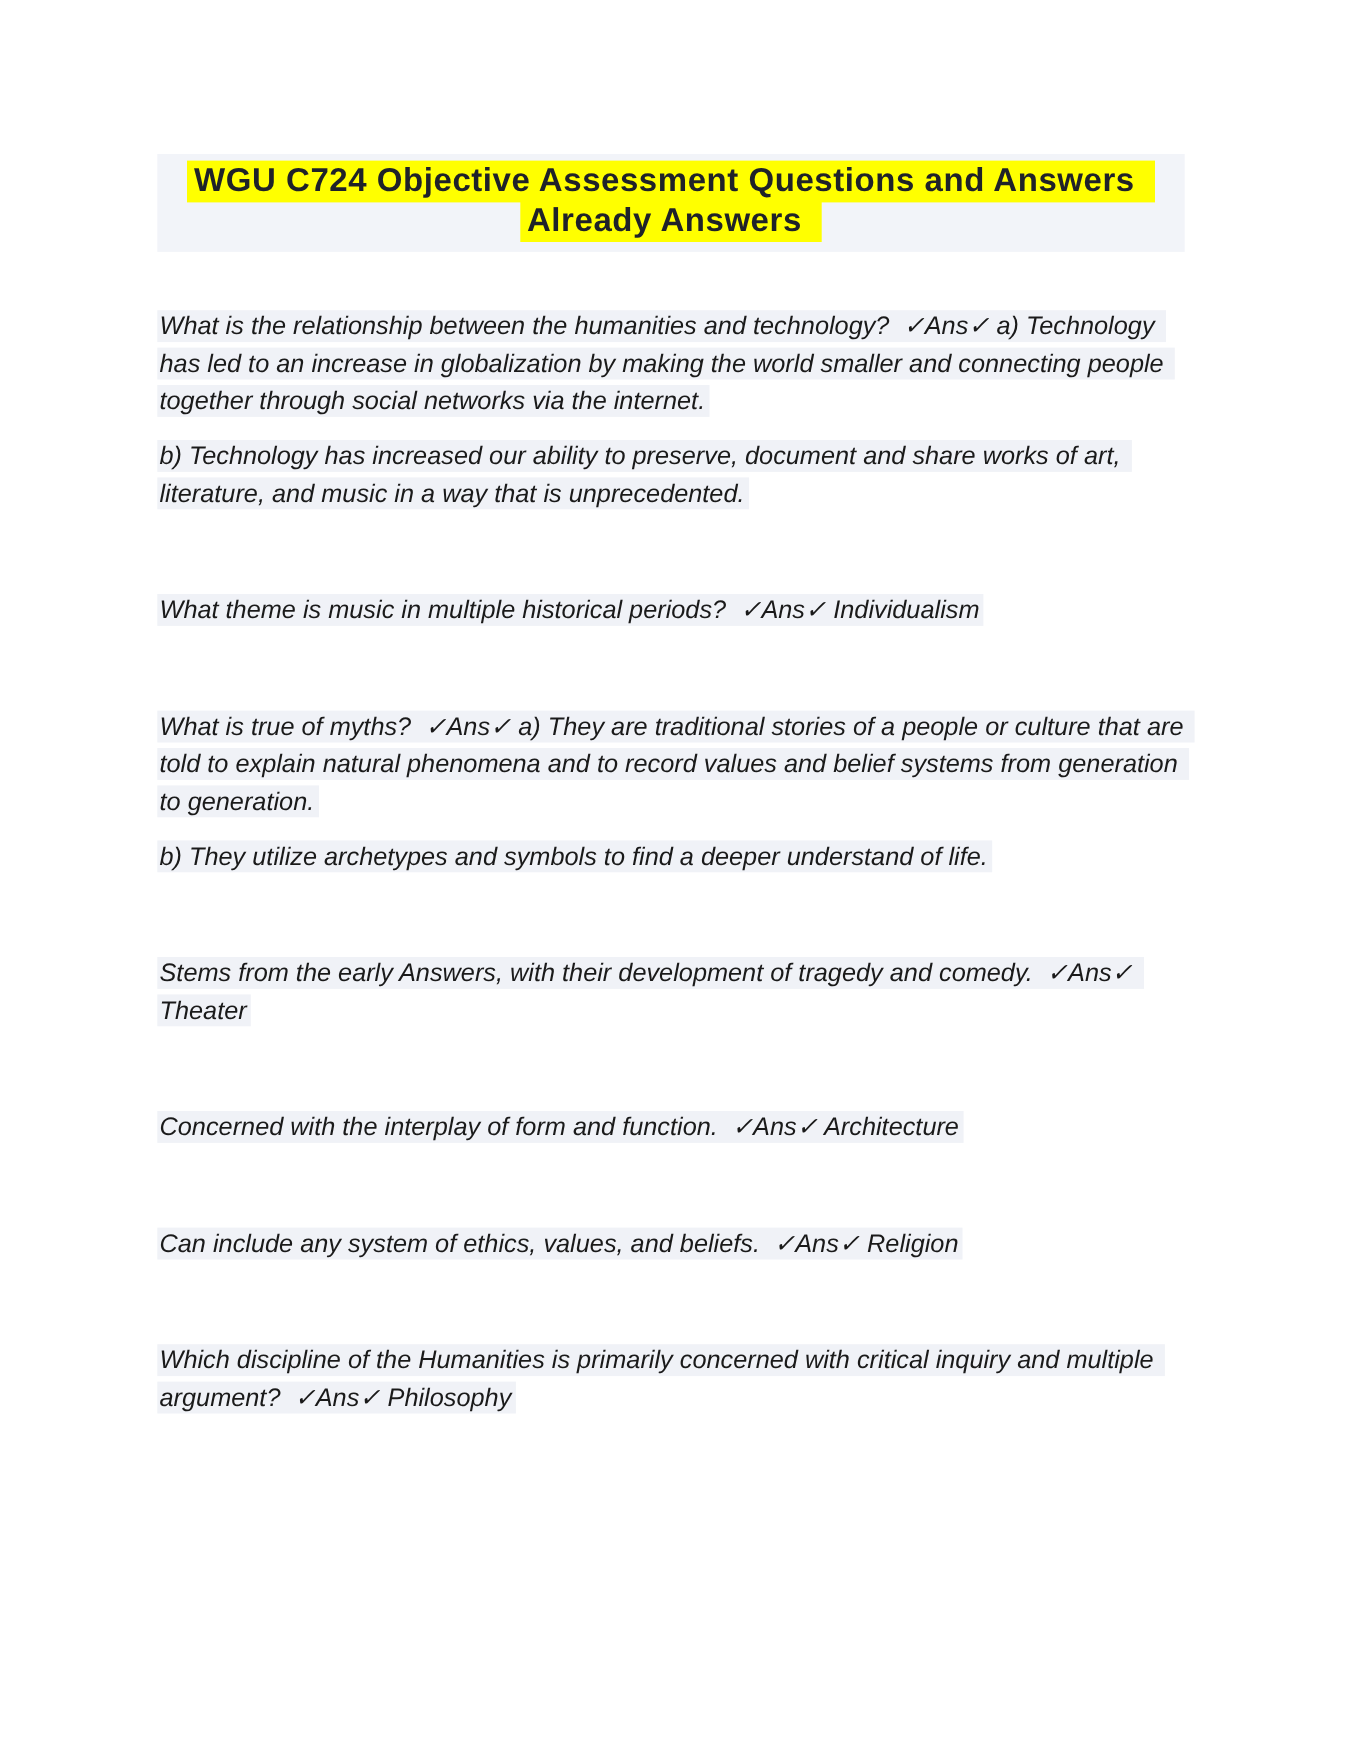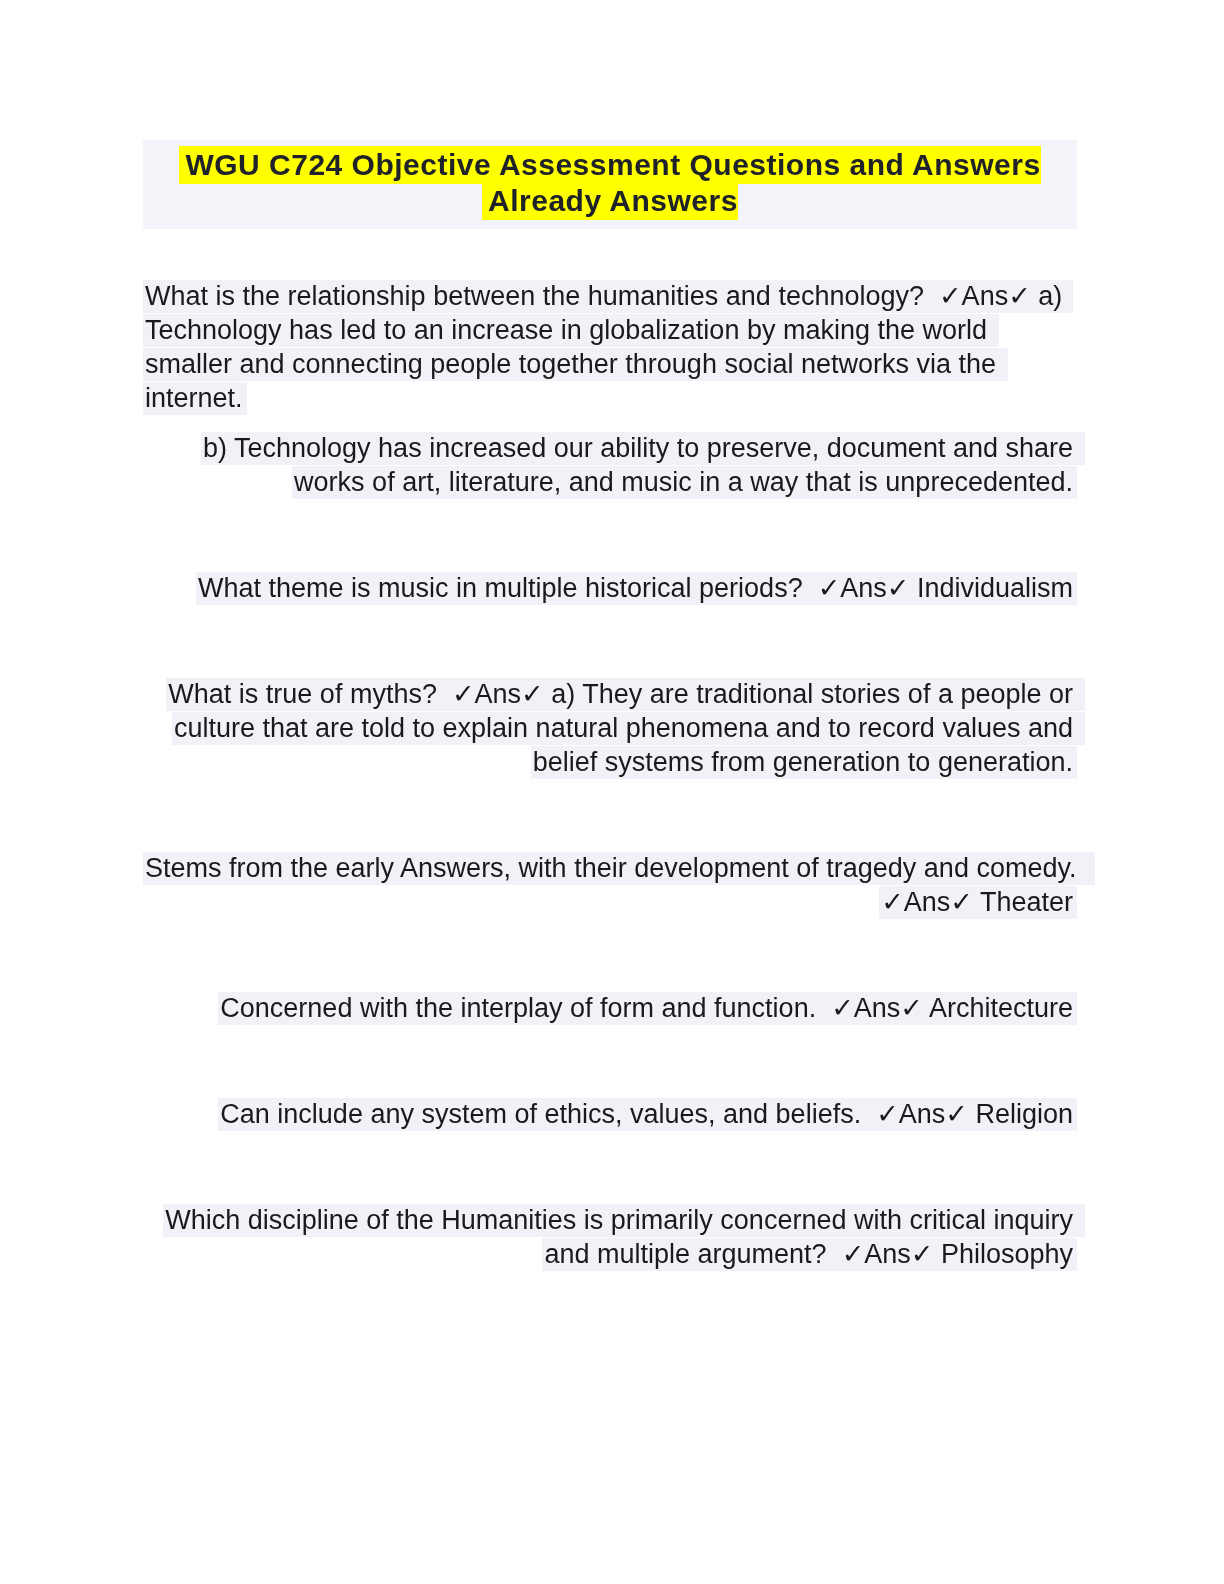--- a/index.html
+++ b/index.html
@@ -30,35 +30,35 @@
   .title-line {
     display: block;
     font-size: 30px;
     line-height: 36px;
     font-weight: bold;
     letter-spacing: 0.5px;
     color: #1f2229;
   }
   .title-line .hl-yellow {
     background: #ffff00;
-    padding: 2px 0 3px 6px;
+    padding: 2px 18px 3px 6px;
     -webkit-box-decoration-break: clone;
     box-decoration-break: clone;
   }
   .qa-block {
     margin: 0 0 72px 0;
   }
   .para {
     margin: 0 0 16px 0;
-    font-size: 27px;
+    font-size: 23px;
     line-height: 34px;
+    font-style: italic;
   }
   .para:last-child {
     margin-bottom: 0;
-    text-align: right;
   }
   .para .hl-line {
     background: #f0f2f7;
     padding: 1px 4px 2px 2px;
     white-space: pre-wrap;
     -webkit-box-decoration-break: clone;
     box-decoration-break: clone;
   }
 </style>
 </head>
@@ -77,20 +77,21 @@
       <p class="para"><span class="hl-line">b) Technology has increased our ability to preserve, document and share works of art, literature, and music in a way that is unprecedented.</span></p>
     </div>
 
     <div class="qa-block">
       <p class="para"><span class="hl-line">What theme is music in multiple historical periods?  ✓Ans✓ Individualism</span></p>
     </div>
 
 
     <div class="qa-block">
       <p class="para"><span class="hl-line">What is true of myths?  ✓Ans✓ a) They are traditional stories of a people or culture that are told to explain natural phenomena and to record values and belief systems from generation to generation.</span></p>
+      <p class="para"><span class="hl-line">b) They utilize archetypes and symbols to find a deeper understand of life.</span></p>
     </div>
 
 
     <div class="qa-block">
       <p class="para"><span class="hl-line">Stems from the early Answers, with their development of tragedy and comedy.  ✓Ans✓ Theater</span></p>
     </div>
 
     <div class="qa-block">
       <p class="para"><span class="hl-line">Concerned with the interplay of form and function.  ✓Ans✓ Architecture</span></p>
     </div>

